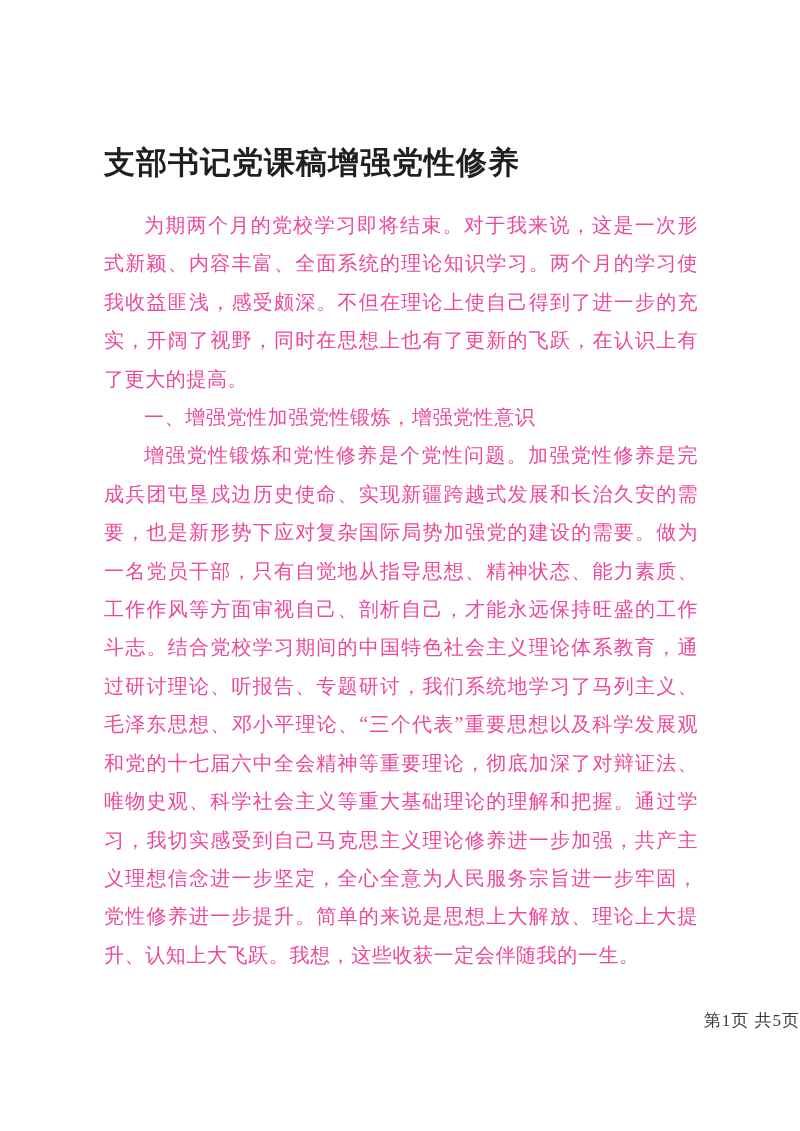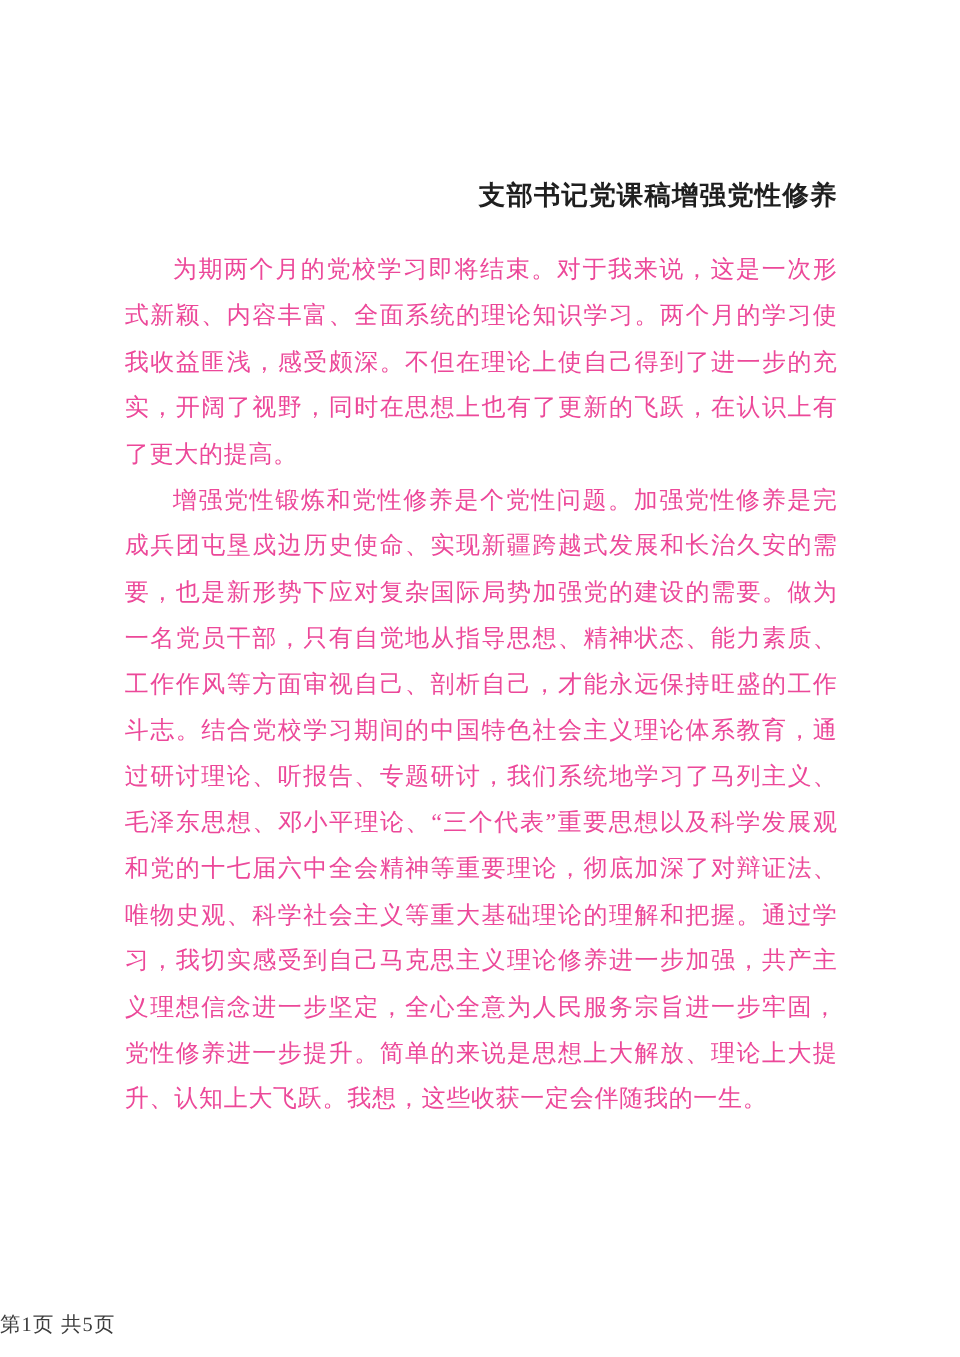--- a/index.html
+++ b/index.html
@@ -15,56 +15,57 @@
     overflow: hidden;
     font-family: "Liberation Serif", "DejaVu Serif", serif;
   }
   .content {
     position: absolute;
     left: 104px;
     width: 594px;
     top: 140px;
   }
   .doc-title {
-    font-size: 22px;
+    font-size: 31px;
     line-height: 46px;
     font-weight: bold;
-    text-align: right;
+    text-align: left;
     color: #1f1f1f;
     letter-spacing: 1px;
     margin: 0 0 20px 0;
   }
   .para {
     font-size: 20px;
     line-height: 38.4px;
     color: #ec4899;
     text-align: justify;
     text-align-last: left;
     text-indent: 2em;
     letter-spacing: 0.6px;
     margin: 0;
   }
   .footer {
     position: absolute;
     left: 0;
-    top: 1092px;
+    top: 1009px;
     width: 100%;
-    text-align: left;
+    text-align: right;
   }
   .page-indicator {
     font-size: 17px;
     color: #3d3d3d;
     letter-spacing: 1px;
   }
 </style>
 </head>
 <body>
 
 <div class="page">
   <div class="content">
     <h1 class="doc-title">支部书记党课稿增强党性修养</h1>
     <p class="para">为期两个月的党校学习即将结束。对于我来说，这是一次形式新颖、内容丰富、全面系统的理论知识学习。两个月的学习使我收益匪浅，感受颇深。不但在理论上使自己得到了进一步的充实，开阔了视野，同时在思想上也有了更新的飞跃，在认识上有了更大的提高。</p>
+    <p class="para">一、增强党性加强党性锻炼，增强党性意识</p>
     <p class="para">增强党性锻炼和党性修养是个党性问题。加强党性修养是完成兵团屯垦戍边历史使命、实现新疆跨越式发展和长治久安的需要，也是新形势下应对复杂国际局势加强党的建设的需要。做为一名党员干部，只有自觉地从指导思想、精神状态、能力素质、工作作风等方面审视自己、剖析自己，才能永远保持旺盛的工作斗志。结合党校学习期间的中国特色社会主义理论体系教育，通过研讨理论、听报告、专题研讨，我们系统地学习了马列主义、毛泽东思想、邓小平理论、“三个代表”重要思想以及科学发展观和党的十七届六中全会精神等重要理论，彻底加深了对辩证法、唯物史观、科学社会主义等重大基础理论的理解和把握。通过学习，我切实感受到自己马克思主义理论修养进一步加强，共产主义理想信念进一步坚定，全心全意为人民服务宗旨进一步牢固，党性修养进一步提升。简单的来说是思想上大解放、理论上大提升、认知上大飞跃。我想，这些收获一定会伴随我的一生。</p>
   </div>
   <div class="footer">
     <span class="page-indicator">第1页 共5页</span>
   </div>
 </div>
 
 </body></html>

